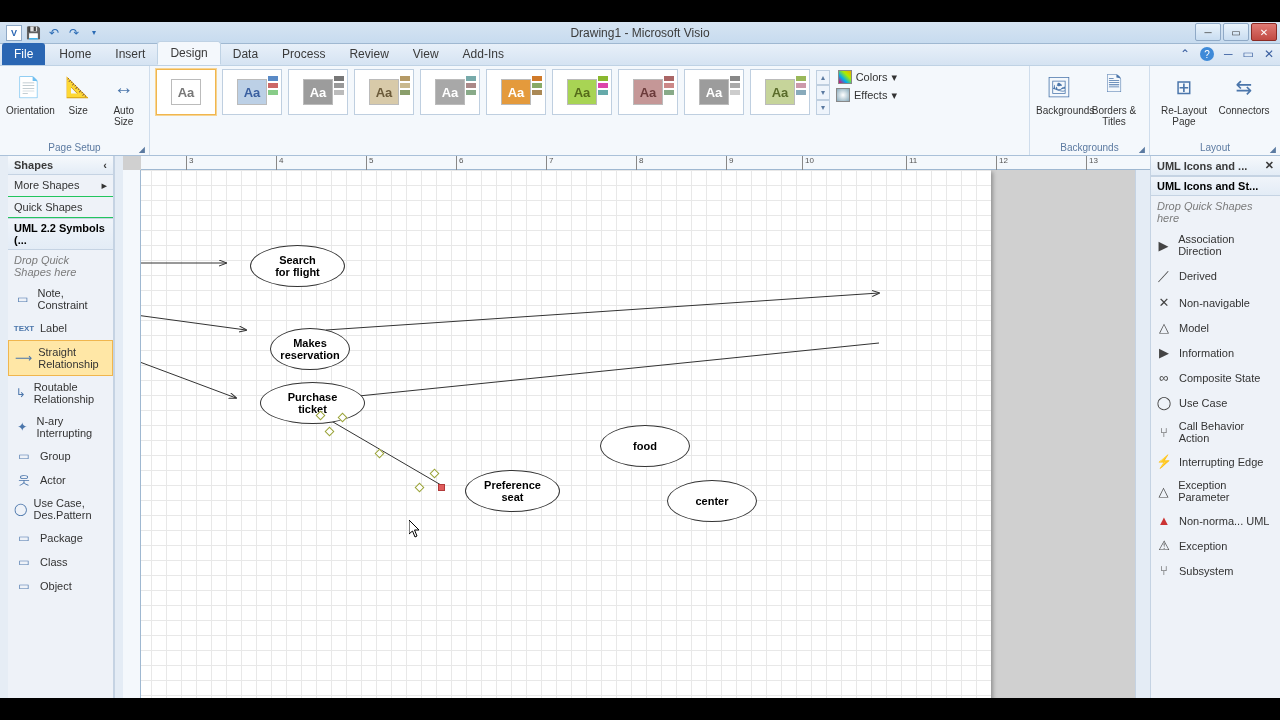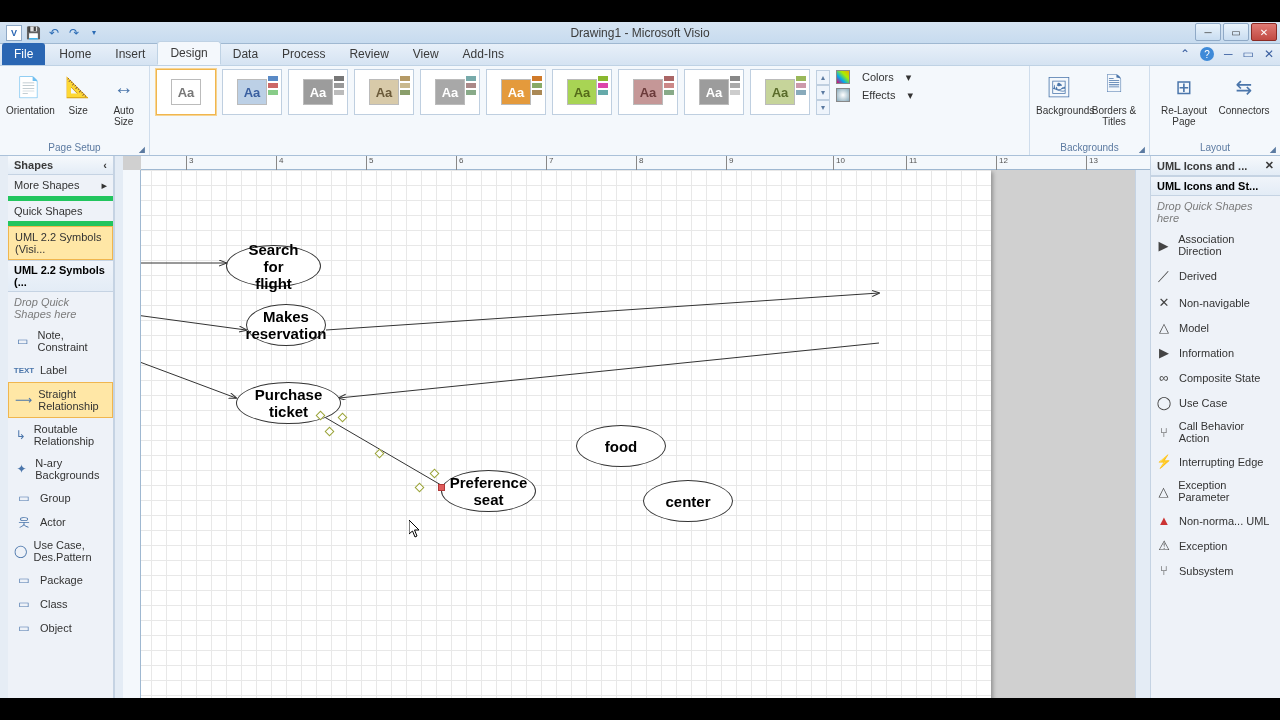--- a/index.html
+++ b/index.html
@@ -35,46 +35,46 @@
   .big-btn .lbl { font-size:10px; line-height:11px; color:#333; }
   .theme-swatch { width:60px; height:46px; border:1px solid #bfcfe0; background:#fff; display:flex; align-items:center; justify-content:center; position:relative; }
   .theme-swatch.selected { border:1px solid #f0b64e; outline:1px solid #f6d493; }
   .theme-swatch .aa { width:30px; height:26px; display:flex; align-items:center; justify-content:center; font-size:13px; font-weight:bold; color:#555; background:#e4e4e4; border:1px solid #bbb; }
   .theme-swatch .bars { position:absolute; right:3px; top:6px; width:10px; }
   .theme-swatch .bars span { display:block; height:5px; margin-bottom:2px; }
   .theme-gallery { display:flex; gap:6px; align-items:center; }
   .theme-scroll { width:14px; display:flex; flex-direction:column; }
   .theme-scroll div { height:15px; border:1px solid #bfcfe0; background:#eef4fb; display:flex; align-items:center; justify-content:center; font-size:8px; color:#5b7aa1; }
   .var-group { display:flex; flex-direction:column; gap:2px; justify-content:center; font-size:11px; color:#333; }
-  .var-group .row { display:flex; align-items:center; gap:12px; padding:1px 2px; }
+  .var-group .row { display:flex; align-items:center; gap:4px; padding:1px 2px;justify-content:flex-end; }
   .var-group .sw { width:14px; height:14px; border:1px solid #888; display:inline-block; }
 
   
   .main { flex:1; display:flex; min-height:0; }
   .left-pane { width:106px; background:#eef2f8; border-right:1px solid #c5d3e3; display:flex; flex-direction:column; font-size:11px;margin-left:8px; }
   .pane-header { background:linear-gradient(#f6f9fc,#e3ecf6); border-bottom:1px solid #c5d3e3; padding:3px 6px; font-weight:bold; color:#3a3a3a; display:flex; justify-content:space-between; align-items:center; }
-  .pane-row { padding:4px 6px; border-bottom:5px solid #22c55e; color:#333; cursor:default; }
+  .pane-row { padding:4px 6px; border-bottom:1px solid #22c55e; color:#333; cursor:default; }
   .pane-row.sel { background:#ffe7a6; border:1px solid #f0b64e; }
   .pane-sub { background:linear-gradient(#f0f4fa,#e3ecf6); border-top:1px solid #c5d3e3; border-bottom:1px solid #c5d3e3; padding:3px 6px; font-weight:bold; }
   .drop-hint { padding:4px 6px; color:#7a7a7a; font-style:italic; }
   .shape-list { flex:1; overflow:auto; }
   .shape-item { display:flex; align-items:center; gap:6px; padding:5px 6px; color:#333; }
   .shape-item.sel { background:#ffe7a6; border:1px solid #f0b64e; }
   .shape-item .ico { width:20px; height:14px; display:flex; align-items:center; justify-content:center; color:#4b76ab; font-size:12px; }
   .left-scroll { width:9px; background:#e4ecf5; border-left:1px solid #c5d3e3; }
 
   .canvas-wrap { flex:1; display:flex; background:#d0d0d0; position:relative; }
   .ruler-h { position:absolute; top:0; left:18px; right:0; height:14px; background:#f4f8fc; border-bottom:1px solid #9fb8d1; font-size:8px; color:#555; }
   .ruler-v { position:absolute; top:14px; left:0; width:18px; bottom:0; background:#f4f8fc; border-right:1px solid #9fb8d1; }
   .ruler-h .tick { position:absolute; top:0; height:14px; border-left:1px solid #888; padding-left:2px; }
   .canvas-area { position:absolute; left:18px; top:14px; right:15px; bottom:0; overflow:hidden; background:#d0d0d0; }
   .page { position:absolute; left:-20px; top:0; width:870px; height:540px; background:#fff; box-shadow:2px 2px 4px rgba(0,0,0,.3);
           background-image:linear-gradient(#e8e8e8 1px, transparent 1px), linear-gradient(90deg,#e8e8e8 1px, transparent 1px);
           background-size:15px 15px; }
-  .usecase { position:absolute; border:1.5px solid #333; border-radius:50%; background:#fff; display:flex; align-items:center; justify-content:center; text-align:center; font-size:15px; font-weight:bold; padding:20px; }
+  .usecase { position:absolute; border:1.5px solid #333; border-radius:50%; background:#fff; display:flex; align-items:center; justify-content:center; text-align:center; font-size:11px; font-weight:bold; padding:20px;margin-left:24px; }
   .actor { position:absolute; text-align:center; font-size:11px; font-weight:bold; }
   .actor svg { display:block; margin:0 auto; }
   .handle { position:absolute; width:7px; height:7px; background:#fff; border:1px solid #9aa338; transform:rotate(45deg); }
   .handle.end { background:#e05c5c; border-color:#b23a3a; transform:none; }
   .cursor { position:absolute; width:12px; height:18px; }
   .vscroll { position:absolute; right:0; top:14px; bottom:0; width:15px; background:#e4ecf5; border-left:1px solid #c5d3e3; }
 
   .right-pane { width:130px; background:#eef2f8; border-left:1px solid #c5d3e3; display:flex; flex-direction:column; font-size:11px; }
   .right-pane .list { flex:1; overflow:auto; }
   .right-item { display:flex; align-items:center; gap:6px; padding:5px 4px; color:#333; }
@@ -262,21 +262,20 @@
 
   <div class="main">
 
     <div class="left-pane">
       <div class="pane-header">
           <span>Shapes</span>
           <span>‹</span>
         </div>
       <div class="pane-row"><span>More Shapes</span> <span style="float:right">▸</span></div>
       <div class="pane-row">Quick Shapes</div>
-      <div class="pane-row sel">UML 2.2 Symbols (Visi...</div>
       <div class="pane-sub"><span>UML 2.2 Symbols (...</span></div>
       <div class="drop-hint">Drop Quick Shapes here</div>
       <div class="shape-list">
         <div class="shape-item">
             <span class="ico">▭</span>
             <span>Note, Constraint</span>
           </div>
         <div class="shape-item">
             <span class="ico" style="font-size:8px;font-weight:bold">TEXT</span>
             <span>Label</span>
@@ -284,21 +283,21 @@
         <div class="shape-item sel">
             <span class="ico">⟶</span>
             <span>Straight Relationship</span>
           </div>
         <div class="shape-item">
             <span class="ico">↳</span>
             <span>Routable Relationship</span>
           </div>
         <div class="shape-item">
             <span class="ico">✦</span>
-            <span>N-ary Backgrounds</span>
+            <span>N-ary Interrupting</span>
           </div>
         <div class="shape-item">
             <span class="ico">▭</span>
             <span>Group</span>
           </div>
         <div class="shape-item">
             <span class="ico">웃</span>
             <span>Actor</span>
           </div>
         <div class="shape-item">
@@ -323,21 +322,21 @@
 
     <div class="canvas-wrap">
       <div class="ruler-h">
         <div class="tick" style="left:45px">3</div>
         <div class="tick" style="left:135px">4</div>
         <div class="tick" style="left:225px">5</div>
         <div class="tick" style="left:315px">6</div>
         <div class="tick" style="left:405px">7</div>
         <div class="tick" style="left:495px">8</div>
         <div class="tick" style="left:585px">9</div>
-        <div class="tick" style="left:692px">10</div>
+        <div class="tick" style="left:661px">10</div>
         <div class="tick" style="left:765px">11</div>
         <div class="tick" style="left:855px">12</div>
         <div class="tick" style="left:945px">13</div>
       </div>
       <div class="ruler-v"></div>
       <div class="canvas-area">
         <div class="page">
 
           <svg width="870" height="540" style="position:absolute;left:0;top:0;pointer-events:none">
             <defs>
@@ -347,21 +346,21 @@
               </defs>
             <line x1="0" y1="93" x2="105" y2="93" stroke="#333" stroke-width="1" marker-end="url(#arr)"></line>
             <line x1="0" y1="143" x2="125" y2="160" stroke="#333" stroke-width="1" marker-end="url(#arr)"></line>
             <line x1="0" y1="185" x2="115" y2="228" stroke="#333" stroke-width="1" marker-end="url(#arr)"></line>
             <line x1="205" y1="160" x2="758" y2="123" stroke="#333" stroke-width="1" marker-end="url(#arr)"></line>
             <line x1="758" y1="173" x2="218" y2="228" stroke="#333" stroke-width="1" marker-end="url(#arr)"></line>
             <line x1="200" y1="245" x2="320" y2="315" stroke="#333" stroke-width="1"></line>
           </svg>
 
           <div class="usecase" style="left:105px;top:75px;width:95px;height:38px">Search for flight</div>
-          <div class="usecase" style="left:125px;top:134px;width:80px;height:42px">Makes reservation</div>
+          <div class="usecase" style="left:125px;top:158px;width:80px;height:42px">Makes reservation</div>
           <div class="usecase" style="left:115px;top:212px;width:105px;height:34px">Purchase ticket</div>
           <div class="usecase" style="left:320px;top:300px;width:95px;height:36px">Preference seat</div>
           <div class="usecase" style="left:455px;top:255px;width:90px;height:38px">food</div>
           <div class="usecase" style="left:522px;top:310px;width:90px;height:38px">center</div>
 
           <div class="handle" style="left:196px;top:242px"></div>
           <div class="handle" style="left:218px;top:244px"></div>
           <div class="handle" style="left:205px;top:258px"></div>
           <div class="handle" style="left:255px;top:280px"></div>
           <div class="handle" style="left:310px;top:300px"></div>

